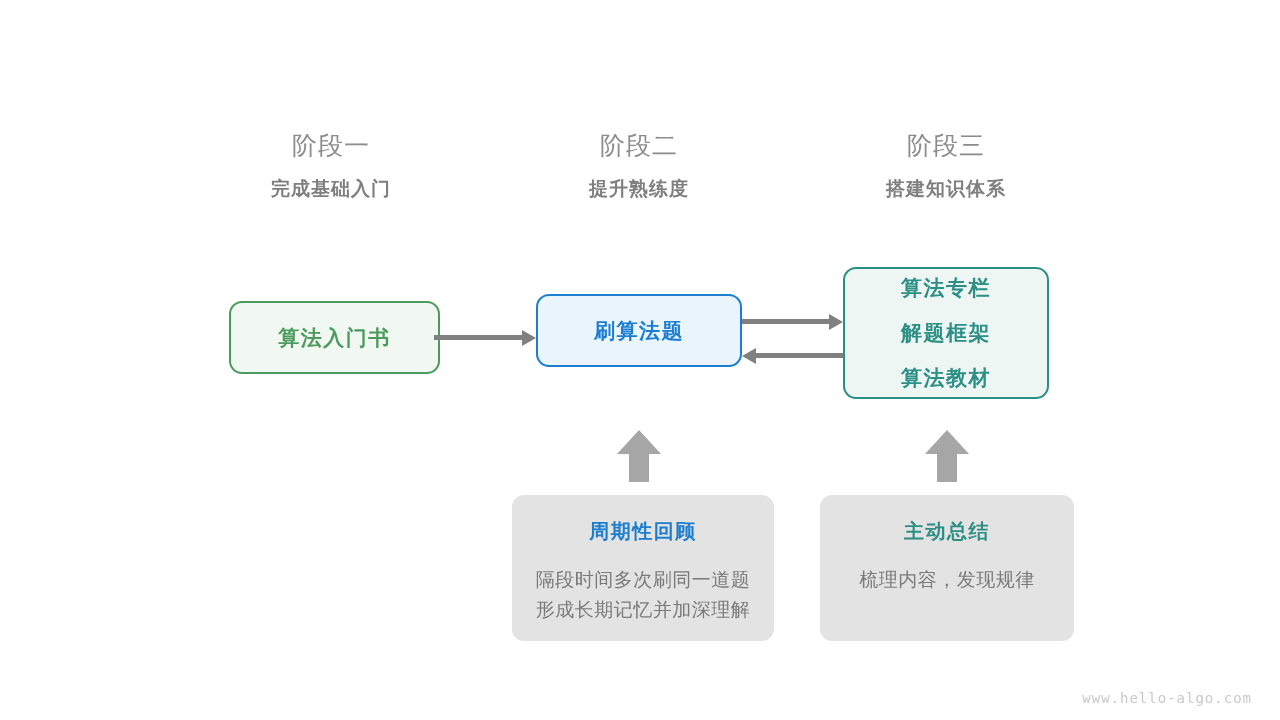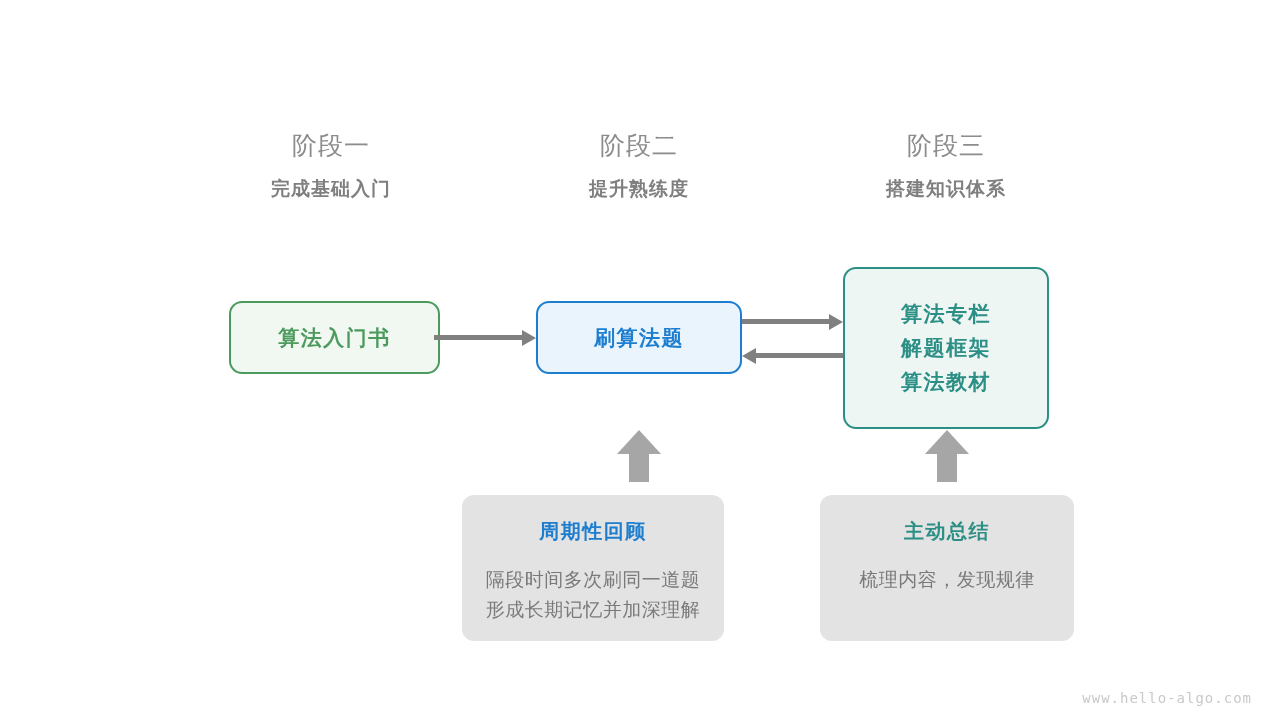--- a/index.html
+++ b/index.html
@@ -181,25 +181,25 @@
   </div>
   <div class="stage-col" style="left:816px; top:128px;">
     <div class="stage-title">阶段三</div>
     <div class="stage-sub">搭建知识体系</div>
   </div>
 
   <div class="node node-green" style="left:229px; top:301px; width:211px; height:73px;">
     <div class="node-line">算法入门书</div>
   </div>
 
-  <div class="node node-blue" style="left:536px; top:301px; width:206px; height:73px;">
+  <div class="node node-blue" style="left:536px; top:294px; width:206px; height:73px;">
     <div class="node-line">刷算法题</div>
   </div>
 
-  <div class="node node-teal" style="left:843px; top:267px; width:206px; height:162px;">
+  <div class="node node-teal" style="left:843px; top:267px; width:206px; height:132px;gap:11px;">
     <div class="node-line">算法专栏</div>
     <div class="node-line">解题框架</div>
     <div class="node-line">算法教材</div>
   </div>
 
   <div class="h-arrow right" style="left:434px; top:335px; width:102px;">
     <div class="shaft" style="left:0; width:88px;"></div>
     <div class="head" style="left:88px;"></div>
   </div>
 
@@ -215,21 +215,21 @@
 
   <div class="up-arrow" style="left:617px; top:430px;">
     <div class="tip"></div>
     <div class="stem"></div>
   </div>
   <div class="up-arrow" style="left:925px; top:430px;">
     <div class="tip"></div>
     <div class="stem"></div>
   </div>
 
-  <div class="card" style="left:462px; top:495px; width:262px; height:146px;">
+  <div class="card" style="left:512px; top:495px; width:262px; height:146px;">
     <div class="card-title blue">周期性回顾</div>
     <div class="card-body">
       <div>隔段时间多次刷同一道题</div>
       <div>形成长期记忆并加深理解</div>
     </div>
   </div>
 
   <div class="card" style="left:820px; top:495px; width:254px; height:146px;">
     <div class="card-title teal">主动总结</div>
     <div class="card-body">

